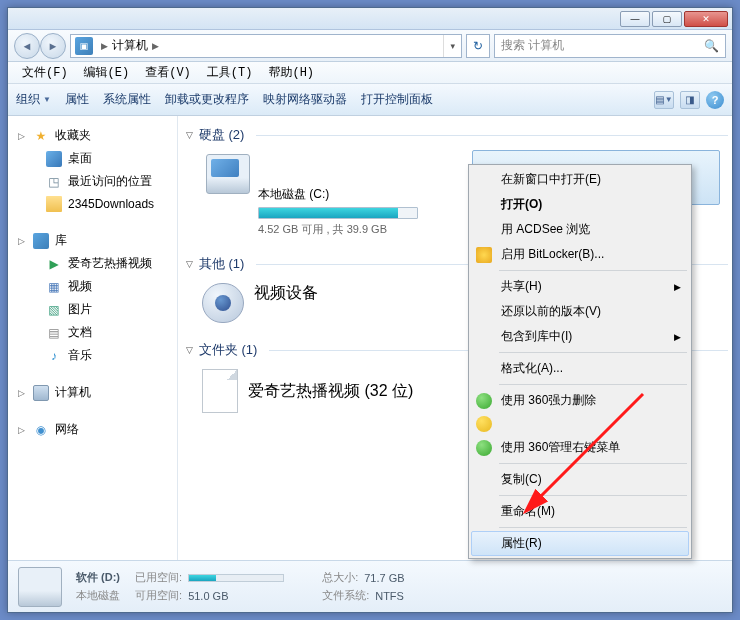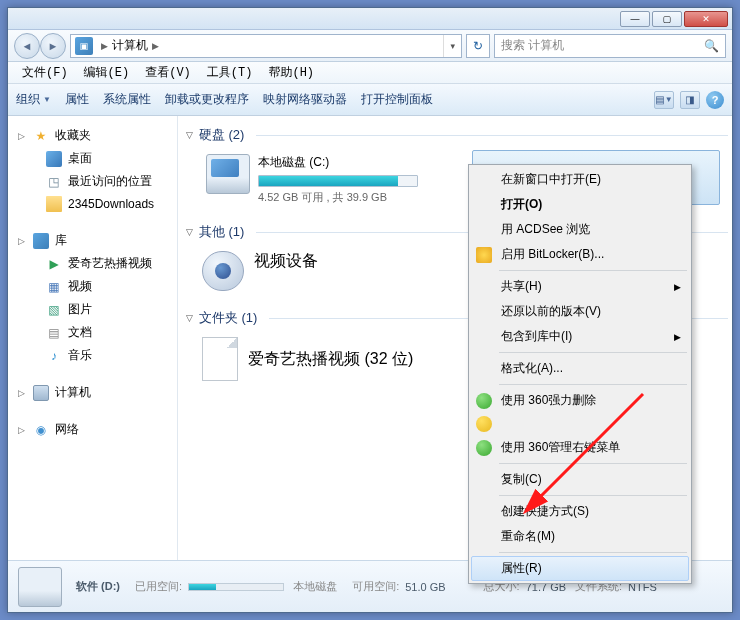--- a/index.html
+++ b/index.html
@@ -56,21 +56,21 @@
     .content { flex: 1; background: #fff; padding: 6px 4px; overflow: hidden; position: relative; }
     .group-header { display: flex; align-items: center; gap: 6px; padding: 4px 0 6px 4px; font-size: 13px; color: #1e3a6a; }
     .group-exp { font-size: 9px; color: #555; }
     .group-line { flex: 1; height: 1px; background: #d8e4f0; margin-left: 6px; }
     
     .drive-row { display: flex; gap: 20px; padding-left: 20px; }
     .drive-item { display: flex; gap: 8px; width: 250px; padding: 4px; cursor: pointer; }
     .drive-icon { width: 44px; height: 40px; background: linear-gradient(to bottom, #e8f0f8 60%, #b8c8d8); border: 1px solid #a0b0c0; border-radius: 3px; position: relative; }
     .drive-icon::after { content: ""; position: absolute; left: 4px; top: 4px; width: 28px; height: 18px; background: linear-gradient(135deg, #70b0e8, #4080c0); border-radius: 2px; }
     .drive-info { flex: 1; font-size: 12px; }
-    .drive-name { margin-bottom: 4px; }
+    .drive-name { margin-bottom: 4px; margin-top: 32px; }
     .drive-bar { width: 160px; height: 12px; border: 1px solid #b0c0d0; background: #f0f4f8; border-radius: 1px; overflow: hidden; margin-bottom: 3px; }
     .drive-fill { height: 100%; background: linear-gradient(to bottom, #3dd5e0, #1aa5c0); }
     .drive-text { font-size: 11px; color: #666; }
     .drive-hidden { width: 248px; height: 55px; background: linear-gradient(to bottom, #e8f4fc, #cde3f5); border: 1px solid #8ab4dc; border-radius: 2px; }
     
     .device-item { display: flex; gap: 10px; padding: 4px 0 4px 20px; align-items: flex-start; cursor: pointer; }
     .device-icon { width: 42px; height: 40px; border-radius: 20px; background: radial-gradient(circle at 35% 30%, #f0f6fc, #b8c8dc); border: 1px solid #98a8c0; position: relative; }
     .device-icon::after { content: ""; position: absolute; left: 12px; top: 11px; width: 16px; height: 16px; border-radius: 8px; background: radial-gradient(circle at 35% 30%, #6898d0, #305090); }
     
     .folder-item { display: flex; gap: 10px; padding: 4px 0 4px 20px; align-items: center; cursor: pointer; }
@@ -85,21 +85,21 @@
     .ctx-sep { height: 1px; background: #d0d4d8; margin: 3px 2px 3px 28px; }
     .ctx-icon { position: absolute; left: 5px; width: 16px; height: 16px; display: flex; align-items: center; justify-content: center; font-size: 11px; }
     .shield { background: radial-gradient(circle, #ffd850, #e8a820); border-radius: 2px; }
     .ico360g { background: radial-gradient(circle at 35% 30%, #8de080, #3aa830); border-radius: 8px; }
     .ico360y { background: radial-gradient(circle at 35% 30%, #ffe060, #e8b820); border-radius: 8px; }
     
     .arrow-annotation { position: absolute; left: 505px; top: 380px; width: 140px; height: 130px; pointer-events: none; z-index: 101; }
     
     .statusbar { height: 52px; background: linear-gradient(to bottom, #f4f9fe, #e4eef8); border-top: 1px solid #c8d8e8; display: flex; align-items: center; padding: 4px 10px; gap: 14px; font-size: 11px; color: #4a5a6a; }
     .sb-icon { width: 44px; height: 40px; background: linear-gradient(to bottom, #e8f0f8 60%, #b8c8d8); border: 1px solid #a0b0c0; border-radius: 3px; }
-    .sb-col { display: flex; gap: 9px; }
+    .sb-col { display: flex; flex-direction: column; gap: 3px; }
     .sb-row { display: flex; align-items: center; gap: 6px; }
     .sb-label { color: #888; }
     .sb-bar { width: 96px; height: 8px; background: #e8eef4; border: 1px solid #c0cdd8; }
     .sb-fill { height: 100%; background: linear-gradient(to bottom, #3dd5e0, #1aa5c0); }
   </style>
 </head>
 <body>
 
 <div class="window">
 
@@ -304,21 +304,20 @@
     <div class="ctx-item">
         <span class="ctx-icon ico360y"></span>
       </div>
     <div class="ctx-item">
         <span class="ctx-icon ico360g"></span>
         <span>使用 360管理右键菜单</span>
       </div>
     <div class="ctx-sep"></div>
     <div class="ctx-item">复制(C)</div>
     <div class="ctx-sep"></div>
-    <div class="ctx-item">创建快捷方式(S)</div>
     <div class="ctx-item">重命名(M)</div>
     <div class="ctx-sep"></div>
     <div class="ctx-item highlighted">属性(R)</div>
   </div>
 
   <svg class="arrow-annotation" viewBox="0 0 140 130">
     <defs>
         <marker id="ah" markerWidth="10" markerHeight="10" refX="7" refY="3" orient="auto">
           <polygon points="0 0, 9 3, 0 6" fill="#ff1a1a"></polygon>
         </marker>

